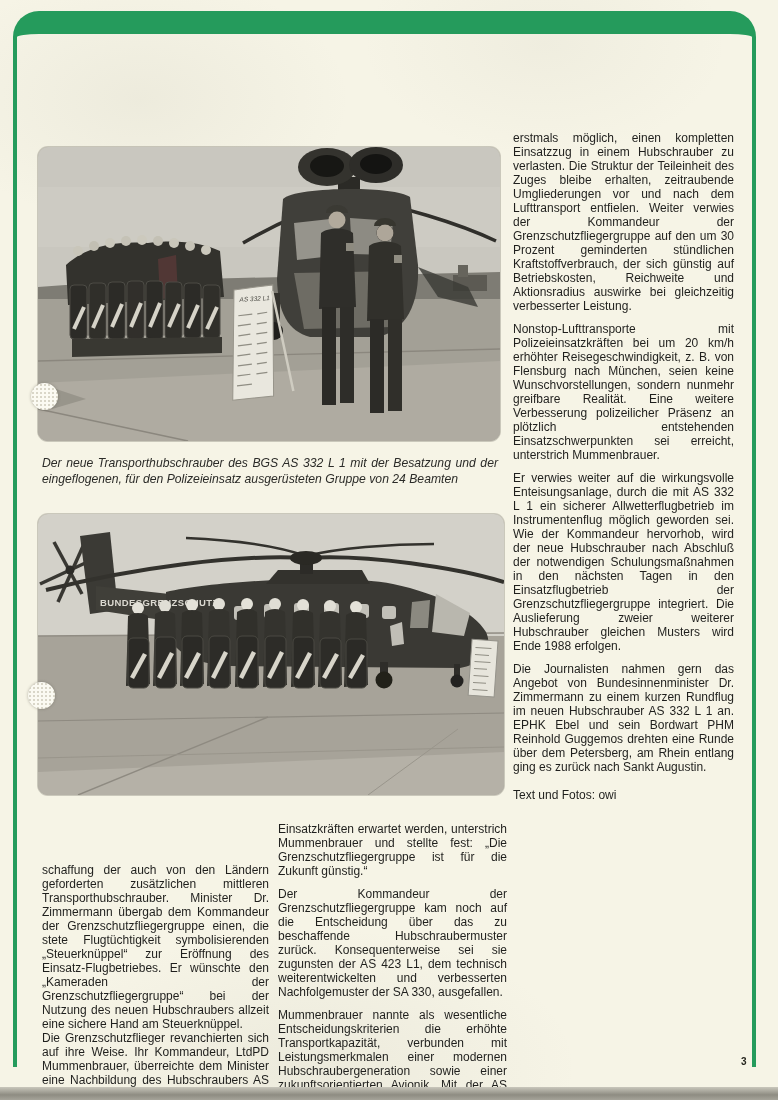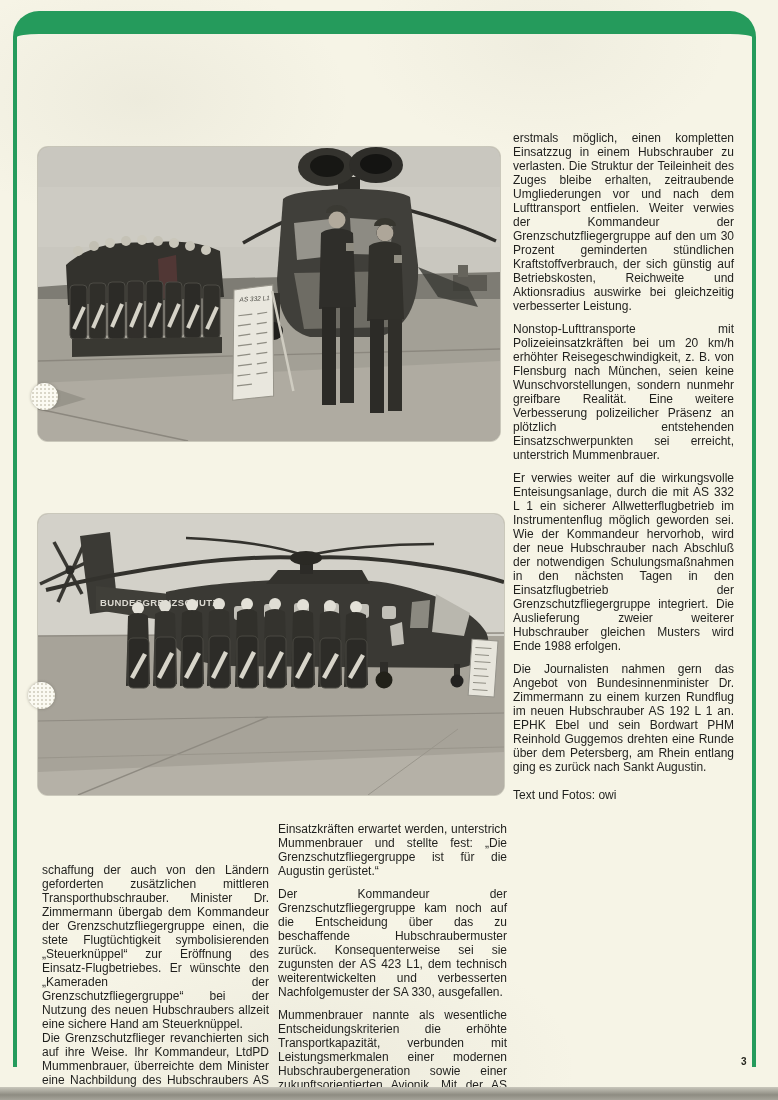--- a/index.html
+++ b/index.html
@@ -175,20 +175,21 @@
           <line x1="199" y1="218" x2="213" y2="217"></line>
             <line x1="218" y1="217" x2="228" y2="216"></line>
           <line x1="198" y1="228" x2="211" y2="227"></line>
             <line x1="217" y1="227" x2="228" y2="226"></line>
           <line x1="197" y1="238" x2="212" y2="237"></line>
         </g>
       </g>
     </svg>
   </figure>
 
+  <p class="caption">Der neue Transporthubschrauber des BGS AS 332 L 1 mit der Besatzung und der eingeflogenen, für den Polizeieinsatz ausgerüsteten Gruppe von 24 Beamten</p>
 
   <figure class="photo photo-bottom">
     <svg viewBox="0 0 466 281" width="466" height="281">
       <rect width="466" height="281" fill="#d3d1c9"></rect>
       <rect y="122" width="466" height="159" fill="#a7a399"></rect>
       <line x1="0" y1="122" x2="466" y2="119" stroke="#908c83" stroke-width="1.5"></line>
       <polygon points="0,281 466,281 466,238 0,258" fill="#b5b1a7"></polygon>
       <line x1="0" y1="207" x2="466" y2="199" stroke="#8e8a81" stroke-width="1.2"></line>
       <path d="M40,281 L230,203" stroke="#8e8a81" stroke-width="1.4" fill="none"></path>
       <path d="M0,244 L466,233" stroke="#99958b" stroke-width="1" fill="none"></path>
@@ -305,29 +306,29 @@
 
   <div class="punch punch-1"></div>
   <div class="punch punch-2"></div>
 
   <div class="col col-left" lang="de">
     <p class="tight">schaffung der auch von den Ländern geforderten zusätzlichen mittleren Transporthubschrauber. Minister Dr. Zimmermann übergab dem Kommandeur der Grenzschutzfliegergruppe einen, die stete Flugtüchtigkeit symbolisierenden „Steuerknüppel“ zur Eröffnung des Einsatz-Flugbetriebes. Er wünschte den „Kameraden der Grenzschutzfliegergruppe“ bei der Nutzung des neuen Hubschraubers allzeit eine sichere Hand am Steuerknüppel.</p>
     <p class="tight">Die Grenzschutzflieger revanchierten sich auf ihre Weise. Ihr Kommandeur, LtdPD Mummenbrauer, überreichte dem Minister eine Nachbildung des Hubschraubers AS 332 L 1. Durch diese Maschinen kann eine spürbare Steigerung der Einsatzeffektivität beim Lufttransport von Polizei-</p>
   </div>
 
   <div class="col col-middle" lang="de">
-    <p>Einsatzkräften erwartet werden, unterstrich Mummenbrauer und stellte fest: „Die Grenzschutzfliegergruppe ist für die Augustin gerüstet.“</p>
+    <p>Einsatzkräften erwartet werden, unterstrich Mummenbrauer und stellte fest: „Die Grenzschutzfliegergruppe ist für die Zukunft günstig.“</p>
     <p>Der Kommandeur der Grenzschutzfliegergruppe kam noch auf die Entscheidung über das zu beschaffende Hubschraubermuster zurück. Konsequenterweise sei sie zugunsten der AS 423 L1, dem technisch weiterentwickelten und verbesserten Nachfolgemuster der SA 330, ausgefallen.</p>
     <p>Mummenbrauer nannte als wesentliche Entscheidungskriterien die erhöhte Transportkapazität, verbunden mit Leistungsmerkmalen einer modernen Hubschraubergeneration sowie einer zukunftsorientierten Avionik. Mit der AS 332 L 1 sei es</p>
   </div>
 
   <div class="col col-right" lang="de">
     <p>erstmals möglich, einen kompletten Einsatzzug in einem Hubschrauber zu verlasten. Die Struktur der Teileinheit des Zuges bleibe erhalten, zeitraubende Umgliederungen vor und nach dem Lufttransport entfielen. Weiter verwies der Kommandeur der Grenzschutzfliegergruppe auf den um 30 Prozent geminderten stündlichen Kraftstoffverbrauch, der sich günstig auf Betriebskosten, Reichweite und Aktionsradius auswirke bei gleichzeitig verbesserter Leistung.</p>
     <p>Nonstop-Lufttransporte mit Polizeieinsatzkräften bei um 20 km/h erhöhter Reisegeschwindigkeit, z. B. von Flensburg nach München, seien keine Wunschvorstellungen, sondern nunmehr greifbare Realität. Eine weitere Verbesserung polizeilicher Präsenz an plötzlich entstehenden Einsatzschwerpunkten sei erreicht, unterstrich Mummenbrauer.</p>
     <p>Er verwies weiter auf die wirkungsvolle Enteisungsanlage, durch die mit AS 332 L 1 ein sicherer Allwetterflugbetrieb im Instrumentenflug möglich geworden sei. Wie der Kommandeur hervorhob, wird der neue Hubschrauber nach Abschluß der notwendigen Schulungsmaßnahmen in den nächsten Tagen in den Einsatzflugbetrieb der Grenzschutzfliegergruppe integriert. Die Auslieferung zweier weiterer Hubschrauber gleichen Musters wird Ende 1988 erfolgen.</p>
-    <p>Die Journalisten nahmen gern das Angebot von Bundesinnenminister Dr. Zimmermann zu einem kurzen Rundflug im neuen Hubschrauber AS 192 L 1 an. EPHK Ebel und sein Bordwart PHM Reinhold Guggemos drehten eine Runde über dem Petersberg, am Rhein entlang ging es zurück nach Sankt Augustin.</p>
+    <p>Die Journalisten nahmen gern das Angebot von Bundesinnenminister Dr. Zimmermann zu einem kurzen Rundflug im neuen Hubschrauber AS 332 L 1 an. EPHK Ebel und sein Bordwart PHM Reinhold Guggemos drehten eine Runde über dem Petersberg, am Rhein entlang ging es zurück nach Sankt Augustin.</p>
     <p class="credit">Text und Fotos: owi</p>
   </div>
 
   <div class="page-number">3</div>
 
   <div class="scan-edge"></div>
 </div>
 
 </body></html>

